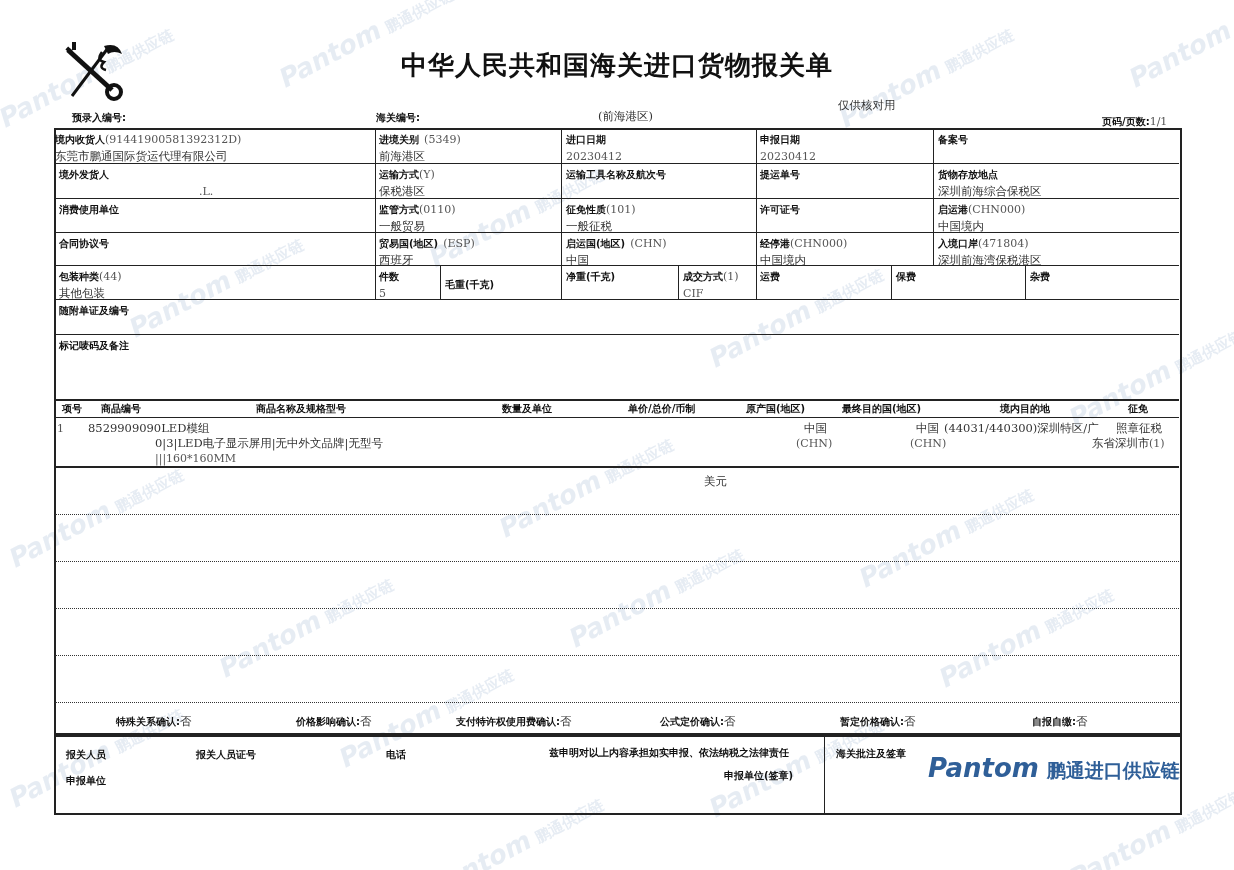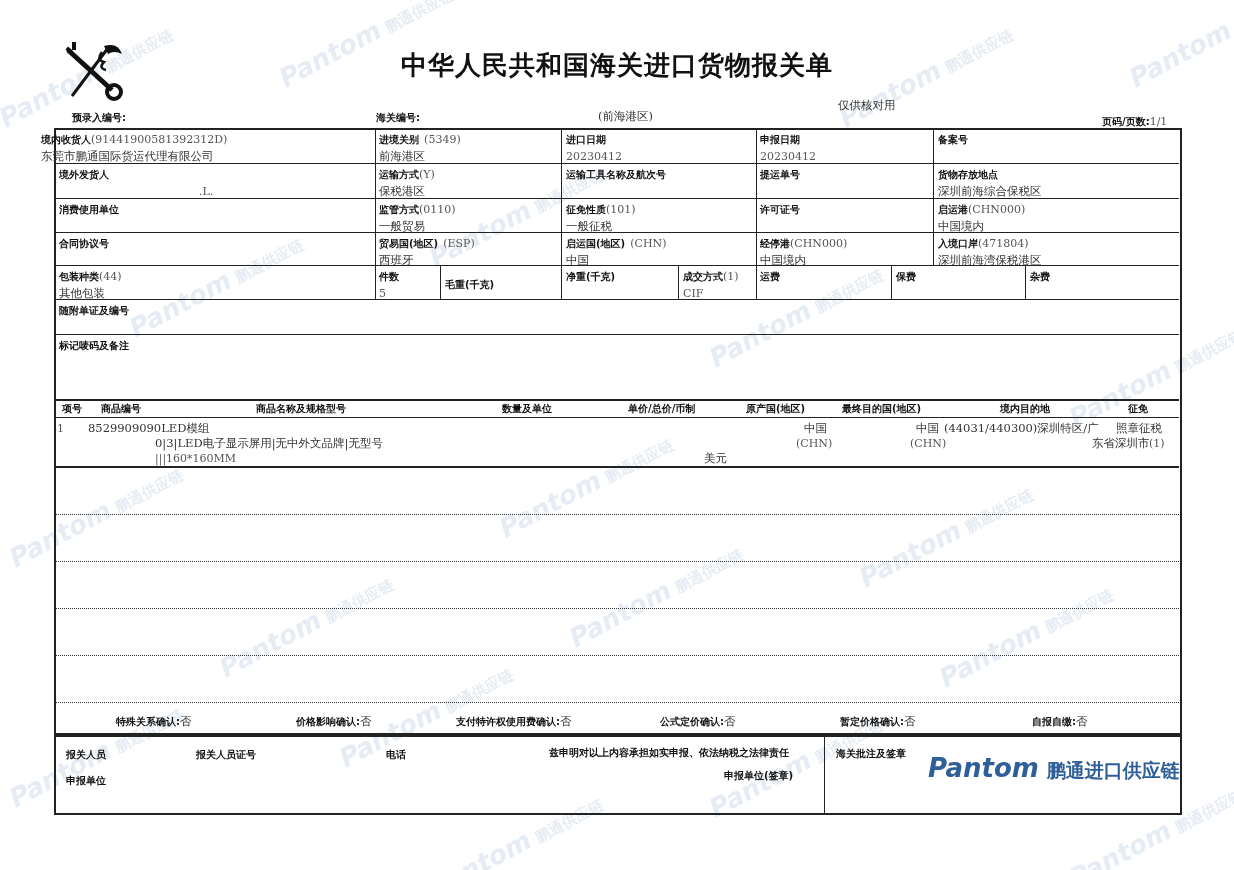--- a/index.html
+++ b/index.html
@@ -91,21 +91,21 @@
 <div class="vl" style="left:933px;top:129px;height:136px;"></div>
 
 <div class="vl" style="left:375px;top:265px;height:34px;"></div>
 <div class="vl" style="left:440px;top:265px;height:34px;"></div>
 <div class="vl" style="left:561px;top:265px;height:34px;"></div>
 <div class="vl" style="left:678px;top:265px;height:34px;"></div>
 <div class="vl" style="left:756px;top:265px;height:34px;"></div>
 <div class="vl" style="left:891px;top:265px;height:34px;"></div>
 <div class="vl" style="left:1025px;top:265px;height:34px;"></div>
 
-<div class="cell" style="left:41px;top:130px;">
+<div class="cell" style="left:55px;top:130px;">
   <span class="lbl">境内收货人</span><span class="code">(91441900581392312D)</span><br>
   <span class="val">东莞市鹏通国际货运代理有限公司</span>
 </div>
 <div class="cell" style="left:379px;top:130px;">
   <span class="lbl">进境关别</span> <span class="code">(5349)</span><br>
   <span class="val">前海港区</span>
 </div>
 <div class="cell" style="left:566px;top:130px;">
   <span class="lbl">进口日期</span><br>
   <span class="code">20230412</span>
@@ -221,21 +221,21 @@
   <div class="cell lbl" style="left:842px;top:401px;text-align:center;">最终目的国(地区)</div>
   <div class="cell lbl" style="left:1000px;top:401px;">境内目的地</div>
   <div class="cell lbl" style="left:1128px;top:401px;">征免</div>
 </div>
 
 <div>
   <div class="cell code" style="left:57px;top:421px;">1</div>
   <div class="cell val" style="left:88px;top:421px;">8529909090LED模组</div>
   <div class="cell val" style="left:155px;top:436px;">0|3|LED电子显示屏用|无中外文品牌|无型号</div>
   <div class="cell code" style="left:155px;top:451px;">|||160*160MM</div>
-  <div class="cell val" style="left:704px;top:451px;font-family:Liberation Mono, monospace;">美元</div>
+  <div class="cell val" style="left:704px;top:474px;font-family:Liberation Mono, monospace;">美元</div>
   <div class="cell val" style="left:804px;top:421px;">中国</div>
   <div class="cell code" style="left:796px;top:436px;">(CHN)</div>
   <div class="cell val" style="left:916px;top:421px;">中国</div>
   <div class="cell code" style="left:910px;top:436px;">(CHN)</div>
   <div class="cell val" style="left:944px;top:421px;">(44031/440300)深圳特区/广</div>
   <div class="cell val" style="left:1044px;top:436px;margin-left:48px;">东省深圳市</div>
   <div class="cell val" style="left:1116px;top:421px;">照章征税</div>
   <div class="cell code" style="left:1149px;top:436px;">(1)</div>
 </div>
 

